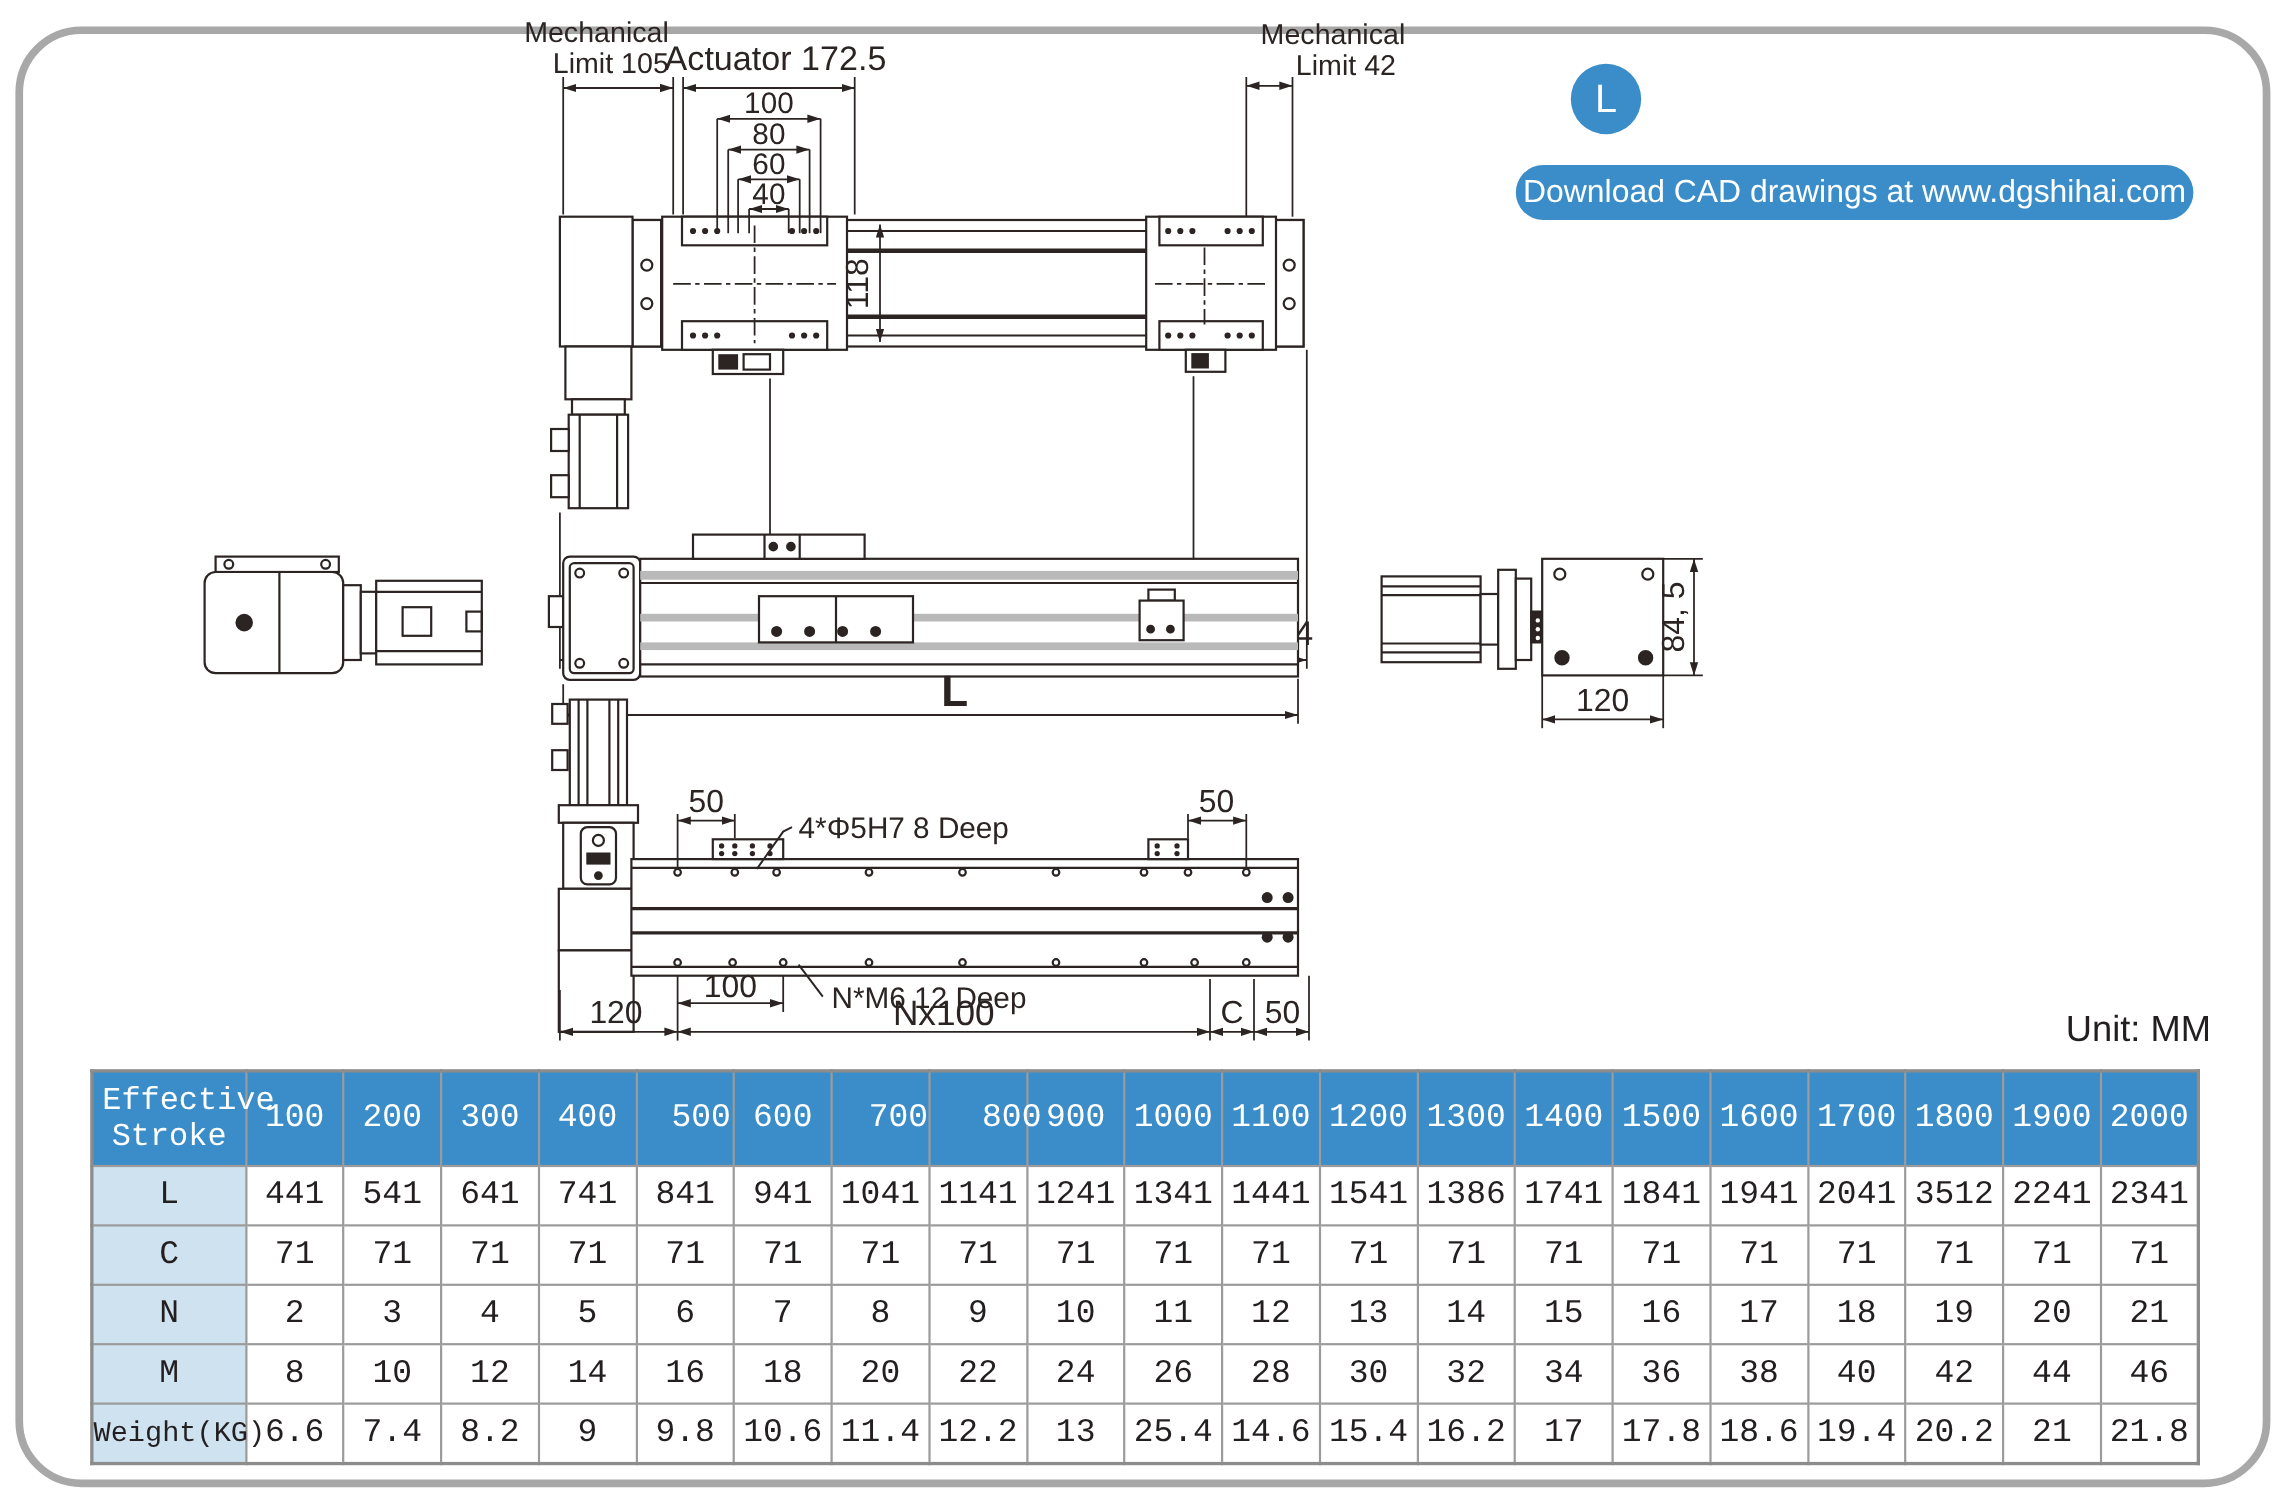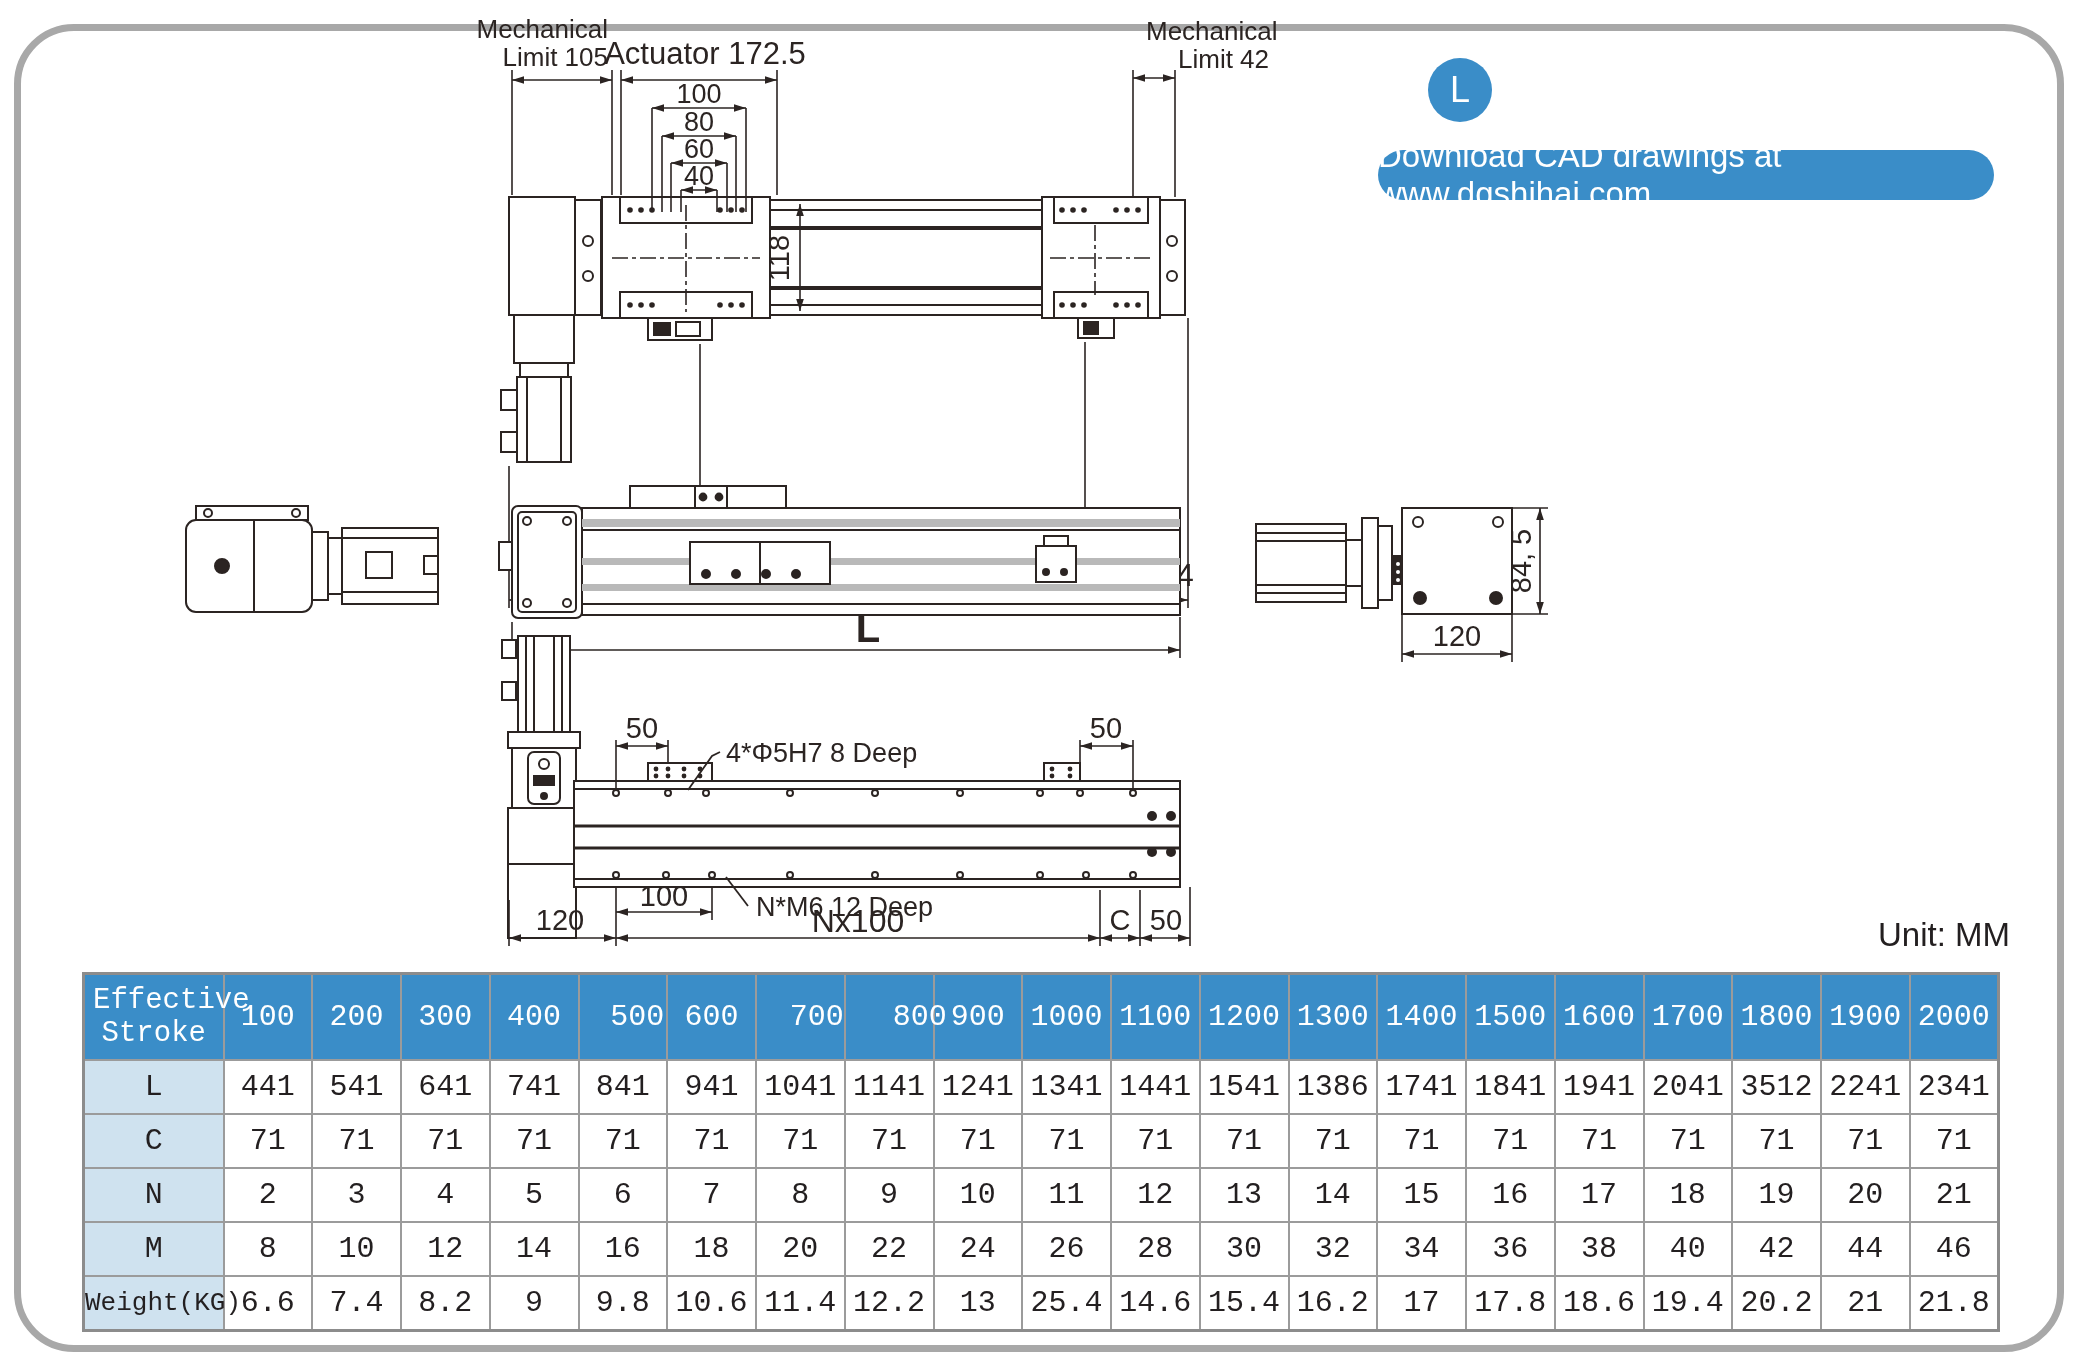--- a/index.html
+++ b/index.html
@@ -6,21 +6,21 @@
   .page{position:relative;width:2078px;height:1366px;background:#ffffff;overflow:hidden;
         font-family:"Liberation Sans", sans-serif;color:#231f20;}
   .card{position:absolute;left:14px;top:24px;width:2050px;height:1328px;
         border:7px solid #a8a8a8;border-radius:60px;background:#ffffff;box-sizing:border-box;}
   .drawing-svg{position:absolute;left:0;top:0;}
   
   .badge{position:absolute;left:1428px;top:58px;width:64px;height:64px;border-radius:50%;
          display:flex;align-items:center;justify-content:center;color:#fff;font-size:36px;font-weight:500;}
   .title{position:absolute;left:1516px;top:68px;font-size:40px;font-weight:500;letter-spacing:.5px;}
   .pill{position:absolute;left:1378px;top:150px;width:616px;height:50px;border-radius:25px;
-        display:flex;align-items:center;justify-content:center;color:#fff;font-size:33px;cursor:pointer;}
+        display:flex;align-items:center;justify-content:center;color:#fff;font-size:29px;cursor:pointer;}
   .unit{position:absolute;left:1700px;top:916px;width:310px;text-align:right;font-size:33px;}
   
   table.spec{position:absolute;left:82px;top:972px;width:1918px;border-collapse:collapse;
              table-layout:fixed;font-size:30px;font-family:Liberation Mono, monospace;}
   table.spec th, table.spec td{border:2px solid #9b9b9b;text-align:center;vertical-align:middle;
              padding:0;font-weight:400;}
   table.spec thead th{color:#ffffff;height:84px;font-size:30px;}
   table.spec thead th.corner{font-size:29px;line-height:1.15;padding:0 8px;}
   table.spec tbody th{height:52px;font-size:30px;}
   table.spec tbody th.small{font-size:26px;}

